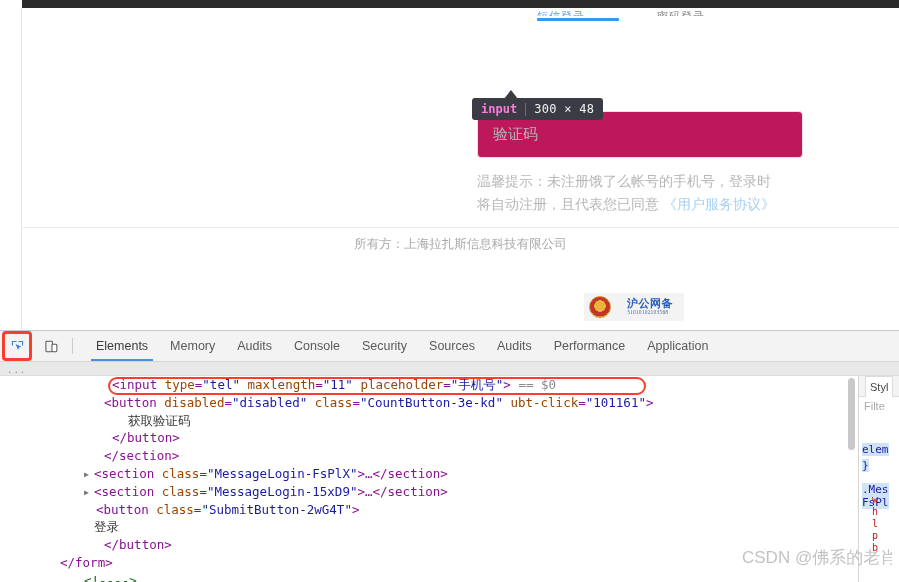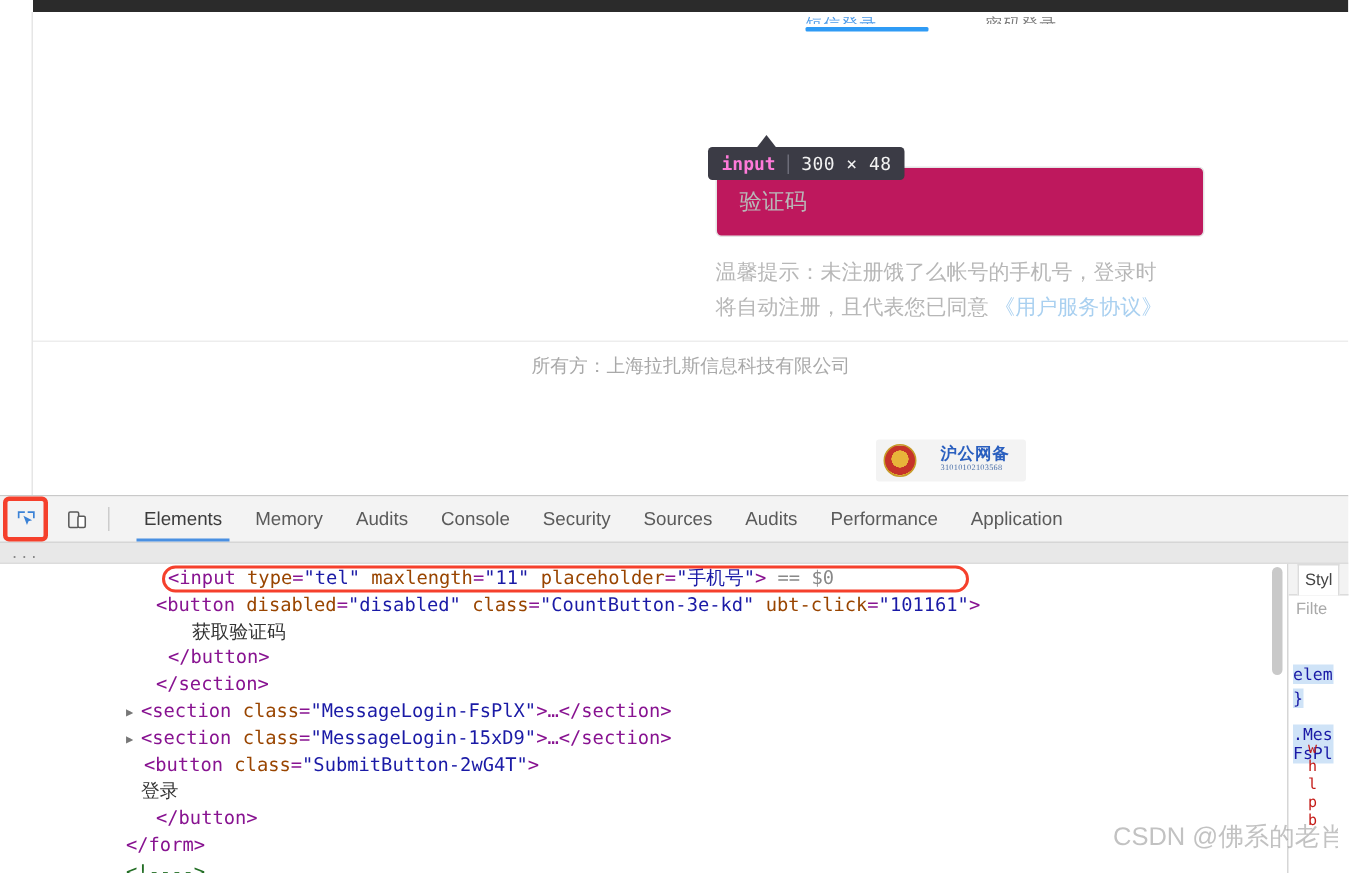--- a/index.html
+++ b/index.html
@@ -363,21 +363,21 @@
       </div>
 
       <div class="dom-line" style="padding-left:94px;">
         <span class="txt">登录</span>
       </div>
 
       <div class="dom-line" style="padding-left:104px;">
         <span class="pn">&lt;/button&gt;</span>
       </div>
 
-      <div class="dom-line" style="padding-left:84px;">
+      <div class="dom-line" style="padding-left:60px;">
         <span class="pn">&lt;/form&gt;</span>
       </div>
 
       <div class="dom-line" style="padding-left:84px;">
         <span class="cmt">&lt;!----&gt;</span>
       </div>
     </div>
 
     <div class="dom-scroll">
       <div class="dom-thumb"></div>

